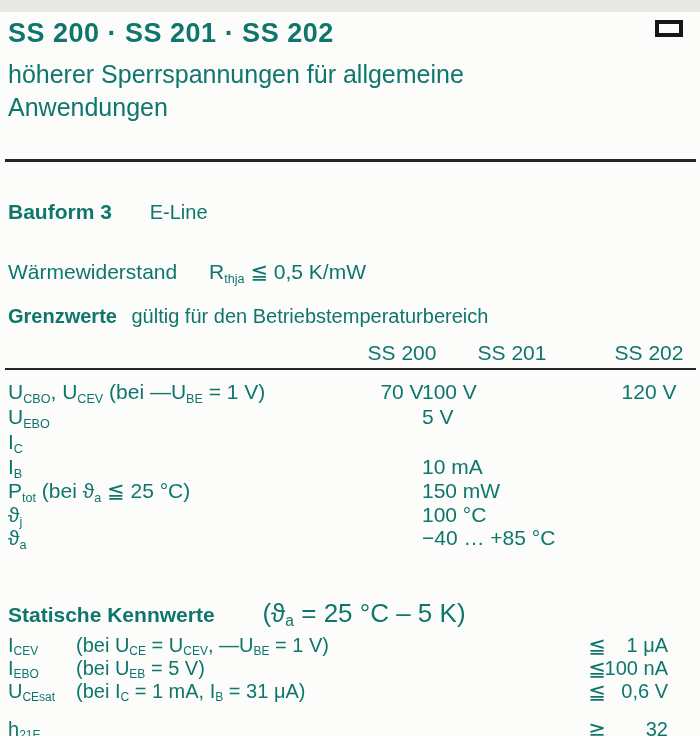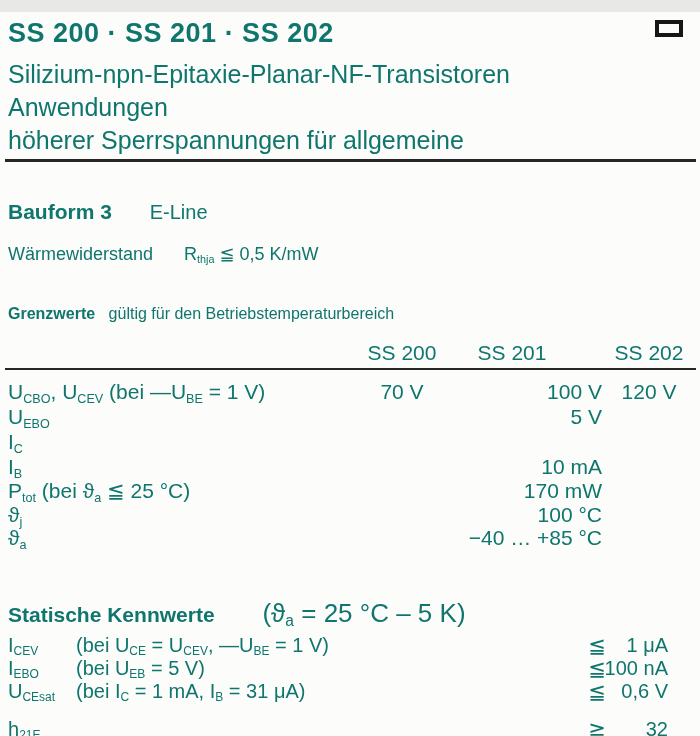--- a/index.html
+++ b/index.html
@@ -14,58 +14,57 @@
   .title{position:absolute;left:8px;top:6px;font-size:27px;font-weight:700;letter-spacing:0.5px;}
   .corner-box{position:absolute;left:655px;top:8px;width:20px;height:9px;border:4px solid #161616;}
   .subtitle{position:absolute;left:8px;top:46px;font-size:25px;line-height:33px;font-weight:400;}
   .rule{position:absolute;background:#262626;}
   .rule-title{left:5px;right:4px;top:147px;height:3px;}
   .rule-cols{left:5px;right:4px;top:356px;height:2px;}
   .rule-bottom{left:2px;right:5px;top:725px;height:2px;}
 
   .bauform{position:absolute;left:8px;top:188px;font-size:21px;}
   .bauform .val{margin-left:32px;font-size:20px;}
-  .thermal{position:absolute;left:8px;top:231px;font-size:18px;}
+  .thermal{position:absolute;left:8px;top:248px;font-size:21px;}
   .thermal .val{margin-left:26px;}
 
-  .limits-heading{position:absolute;left:8px;top:293px;font-size:16px;}
+  .limits-heading{position:absolute;left:8px;top:293px;font-size:20px;}
   .limits-heading .rest{margin-left:9px;font-weight:400;}
 
   .colhead{position:absolute;top:329px;font-size:21px;text-align:center;}
   .ch1{left:350px;width:104px;}
   .ch2{left:422px;width:180px;}
   .ch3{left:599px;width:100px;}
 
   .lrow{position:absolute;left:0;right:0;height:25px;font-size:21px;}
   .lrow .lbl{position:absolute;left:8px;white-space:nowrap;}
   .lrow .c1{position:absolute;left:350px;width:104px;text-align:center;}
-  .lrow .c2{position:absolute;left:422px;width:180px;text-align:right;white-space:nowrap;}
+  .lrow .c2{position:absolute;left:422px;width:180px;text-align:left;white-space:nowrap;}
   .lrow .c3{position:absolute;left:599px;width:100px;text-align:center;}
 
   .static-heading{position:absolute;left:8px;top:586px;font-size:21px;}
   .static-heading .rest{margin-left:42px;font-weight:400;font-size:26px;}
 
   .srow{position:absolute;left:0;right:0;height:23px;font-size:20px;}
   .srow .sym{position:absolute;left:8px;white-space:nowrap;}
   .srow .cond{position:absolute;left:76px;white-space:nowrap;}
   .srow .rel{position:absolute;left:582px;width:30px;text-align:center;font-size:21px;}
   .srow .val{position:absolute;right:32px;text-align:right;white-space:nowrap;}
 </style>
 </head>
 <body>
 
 <div class="page">
 
   <div class="title">SS 200 · SS 201 · SS 202</div>
   <div class="corner-box"></div>
 
   <div class="subtitle">
-    <div>Silizium-npn-Epitaxie-Planar-NF-Transistoren</div>
+    <div>höherer Sperrspannungen für allgemeine</div>
     <div>Anwendungen</div>
-    <div>höherer Sperrspannungen für allgemeine</div>
   </div>
 
   <div class="rule rule-title"></div>
 
   <div class="bauform">
     <span class="b">Bauform 3</span>
     <span class="val">E-Line</span>
   </div>
 
   <div class="thermal">
@@ -96,21 +95,21 @@
   </div>
   <div class="lrow" style="top:418px">
     <span class="lbl">I<sub>C</sub></span>
   </div>
   <div class="lrow" style="top:443px">
     <span class="lbl">I<sub>B</sub></span>
     <span class="c2">10 mA</span>
   </div>
   <div class="lrow" style="top:467px">
     <span class="lbl">P<sub>tot</sub> (bei ϑ<sub>a</sub> ≦ 25 °C)</span>
-    <span class="c2">170 mW</span>
+    <span class="c2">150 mW</span>
   </div>
   <div class="lrow" style="top:491px">
     <span class="lbl">ϑ<sub>j</sub></span>
     <span class="c2">100 °C</span>
   </div>
   <div class="lrow" style="top:514px">
     <span class="lbl">ϑ<sub>a</sub></span>
     <span class="c2">−40 … +85 °C</span>
   </div>
 

